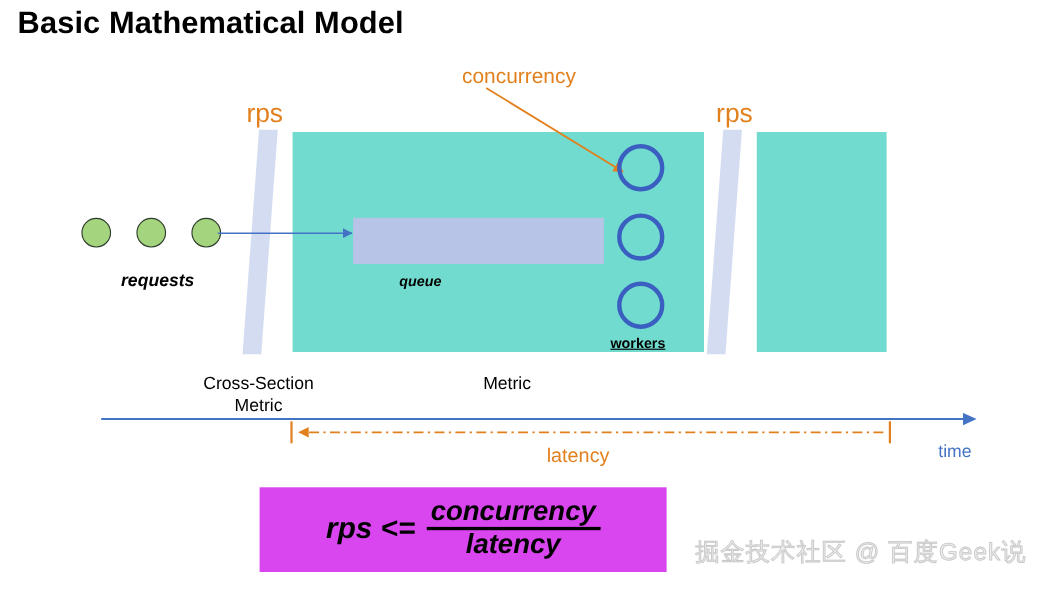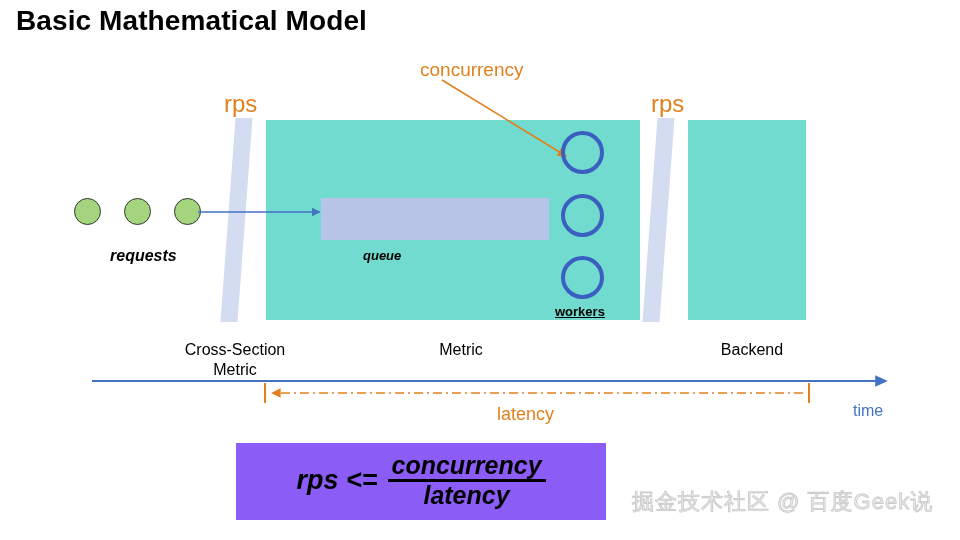--- a/index.html
+++ b/index.html
@@ -204,21 +204,21 @@
     white-space: nowrap;
   }
 
   
   #formula-box {
     position: absolute;
     left: 236px;
     top: 443px;
     width: 370px;
     height: 77px;
-    background: #8b5cf6;
+    background: #d946ef;
     display: flex;
     align-items: center;
     justify-content: center;
   }
   #formula-inner {
     display: flex;
     align-items: center;
     gap: 10px;
     transform: translateY(-1px);
   }
@@ -307,21 +307,20 @@
   <div id="queue-label">queue</div>
 
   <div id="worker-1" class="worker-circle"></div>
   <div id="worker-2" class="worker-circle"></div>
   <div id="worker-3" class="worker-circle"></div>
   <div id="workers-label">workers</div>
 
   <div id="caption-crosssection" class="zone-caption">Cross-Section
 Metric</div>
   <div id="caption-service" class="zone-caption">Metric</div>
-  <div id="caption-backend" class="zone-caption">Backend</div>
 
   <svg id="time-axis" viewBox="0 0 810 24">
     <defs>
       <marker id="arrowBlue2" markerWidth="9" markerHeight="9" refX="6" refY="3.2" orient="auto">
         <path d="M0,0 L7,3.2 L0,6.4 z" fill="#4472c4"></path>
       </marker>
     </defs>
     <line x1="4" y1="11" x2="798" y2="11" stroke="#4472c4" stroke-width="1.8" marker-end="url(#arrowBlue2)"></line>
   </svg>
   <div id="time-label">time</div>

